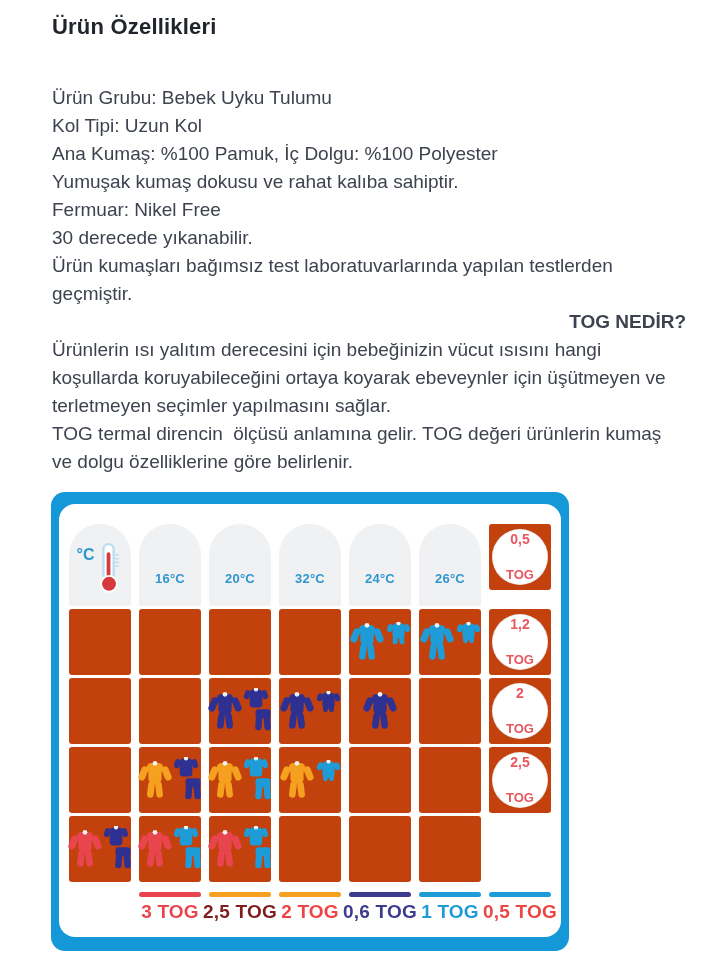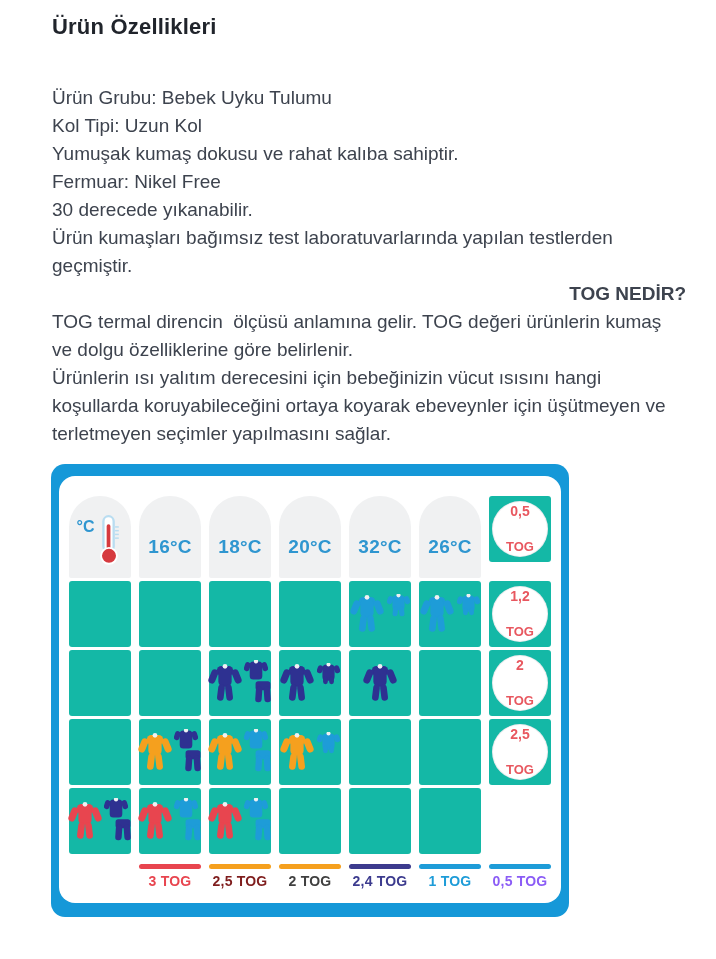--- a/index.html
+++ b/index.html
@@ -39,25 +39,25 @@
     display: grid;
     grid-template-columns: repeat(7, 62px);
     gap: 3px 8px;
   }
   .hdr {
     background: #f0f1f2; height: 82px;
     border-radius: 31px 31px 2px 2px;
     display: flex; align-items: flex-end; justify-content: center;
     padding-bottom: 20px; box-sizing: border-box;
   }
-  .hdr.temp { color: #2f96d0; font-weight: 700; font-size: 19px; letter-spacing: 0.2px; }
+  .hdr.temp { color: #2f96d0; font-weight: 700; font-size: 13px; letter-spacing: 0.2px; }
   .thermo-wrap { display: flex; align-items: center; justify-content: center; gap: 1px; margin-bottom: -8px; }
   .unit-label { color: #2f96d0; font-weight: 700; font-size: 16px; align-self: flex-start; margin-top: 4px; }
   .cell {
-    background: #14b8a6; height: 66px; border-radius: 3px;
+    background: #c2410c; height: 66px; border-radius: 3px;
     display: flex; align-items: center; justify-content: center;
   }
   .circle {
     width: 54px; height: 54px; background: #ffffff; border-radius: 50%;
     display: flex; flex-direction: column; align-items: center; justify-content: center;
     color: #e8575f; font-weight: 700; font-size: 14px; line-height: 15px;
     box-shadow: 0 0 0 1px #ececee;
   }
   .circle .sub { font-size: 13px; margin-top: 20px; }
   .cluster { display: flex; align-items: center; }
@@ -65,38 +65,39 @@
   .subcol .lower { margin-left: 10px; margin-top: -1px; }
   .pair-second { transform: translateY(-7px); margin-left: 3px; }
 
   .tog-legend {
     display: grid;
     grid-template-columns: repeat(7, 62px);
     gap: 0 8px; margin-top: 10px;
   }
   .legend-item { display: flex; flex-direction: column; align-items: center; gap: 4px; }
   .legend-bar { width: 100%; height: 5px; border-radius: 3px; }
-  .legend-label { font-size: 14px; font-weight: 700; white-space: nowrap; letter-spacing: 0.2px; }
+  .legend-label { font-size: 19px; font-weight: 700; white-space: nowrap; letter-spacing: 0.2px; }
 </style>
 </head>
 <body>
 
 <div class="page">
   <h1 class="title">Ürün Özellikleri</h1>
 
   <div class="body-text">
     <p>Ürün Grubu: Bebek Uyku Tulumu</p>
     <p>Kol Tipi: Uzun Kol</p>
+    <p>Ana Kumaş: %100 Pamuk, İç Dolgu: %100 Polyester</p>
     <p>Yumuşak kumaş dokusu ve rahat kalıba sahiptir.</p>
     <p>Fermuar: Nikel Free</p>
     <p>30 derecede yıkanabilir.</p>
     <p>Ürün kumaşları bağımsız test laboratuvarlarında yapılan testlerden geçmiştir.</p>
     <p class="tog-heading">TOG NEDİR?</p>
+    <p>Ürünlerin ısı yalıtım derecesini için bebeğinizin vücut ısısını hangi koşullarda koruyabileceğini ortaya koyarak ebeveynler için üşütmeyen ve terletmeyen seçimler yapılmasını sağlar.</p>
     <p>TOG termal direncin  ölçüsü anlamına gelir. TOG değeri ürünlerin kumaş ve dolgu özelliklerine göre belirlenir.</p>
-    <p>Ürünlerin ısı yalıtım derecesini için bebeğinizin vücut ısısını hangi koşullarda koruyabileceğini ortaya koyarak ebeveynler için üşütmeyen ve terletmeyen seçimler yapılmasını sağlar.</p>
   </div>
 
   <div class="chart-frame">
     <div class="chart-card">
       <div class="tog-grid" id="tog-grid">
           <div class="hdr">
             <div class="thermo-wrap">
               <span class="unit-label">°C</span>
   <svg width="28" height="52" viewBox="0 0 30 54">
     <rect x="9" y="1.5" width="11" height="38" rx="5.5" fill="#ffffff" stroke="#b9ddf1" stroke-width="2.5"></rect>
@@ -108,27 +109,27 @@
       <line x1="21.5" y1="21" x2="25.5" y2="21"></line>
       <line x1="21.5" y1="25" x2="25.5" y2="25"></line>
     </g>
   </svg>
             </div>
           </div>
           <div class="hdr temp">
             <span>16°C</span>
           </div>
           <div class="hdr temp">
-            <span>18°C</span>
-          </div>
-          <div class="hdr temp">
             <span>20°C</span>
           </div>
           <div class="hdr temp">
             <span>32°C</span>
+          </div>
+          <div class="hdr temp">
+            <span>24°C</span>
           </div>
           <div class="hdr temp">
             <span>26°C</span>
           </div>
           <div class="cell">
             <div class="circle">
               <span>0,5</span>
               <span class="sub">TOG</span>
             </div>
           </div>
@@ -486,30 +487,30 @@
           <div class="legend-item">
             <div class="legend-bar" style="background: rgb(232, 69, 79);"></div>
             <span class="legend-label" style="color: rgb(232, 69, 79);">3 TOG</span>
           </div>
           <div class="legend-item">
             <div class="legend-bar" style="background: rgb(245, 160, 30);"></div>
             <span class="legend-label" style="color: #7f1d1d;">2,5 TOG</span>
           </div>
           <div class="legend-item">
             <div class="legend-bar" style="background: rgb(245, 160, 30);"></div>
-            <span class="legend-label" style="color: #404040;">2 TOG</span>
+            <span class="legend-label" style="color: #ef4444;">2 TOG</span>
           </div>
           <div class="legend-item">
             <div class="legend-bar" style="background: rgb(60, 59, 142);"></div>
-            <span class="legend-label" style="color: rgb(60, 59, 142);">2,4 TOG</span>
+            <span class="legend-label" style="color: rgb(60, 59, 142);">0,6 TOG</span>
           </div>
           <div class="legend-item">
             <div class="legend-bar" style="background: rgb(30, 156, 216);"></div>
             <span class="legend-label" style="color: rgb(30, 156, 216); text-align: right;">1 TOG</span>
           </div>
           <div class="legend-item">
             <div class="legend-bar" style="background: rgb(30, 156, 216);"></div>
-            <span class="legend-label" style="color: #8b5cf6; text-align: right;">0,5 TOG</span>
+            <span class="legend-label" style="color: #ef4444; text-align: right;">0,5 TOG</span>
           </div>
         </div>
     </div>
   </div>
 </div>
 
 </body></html>

